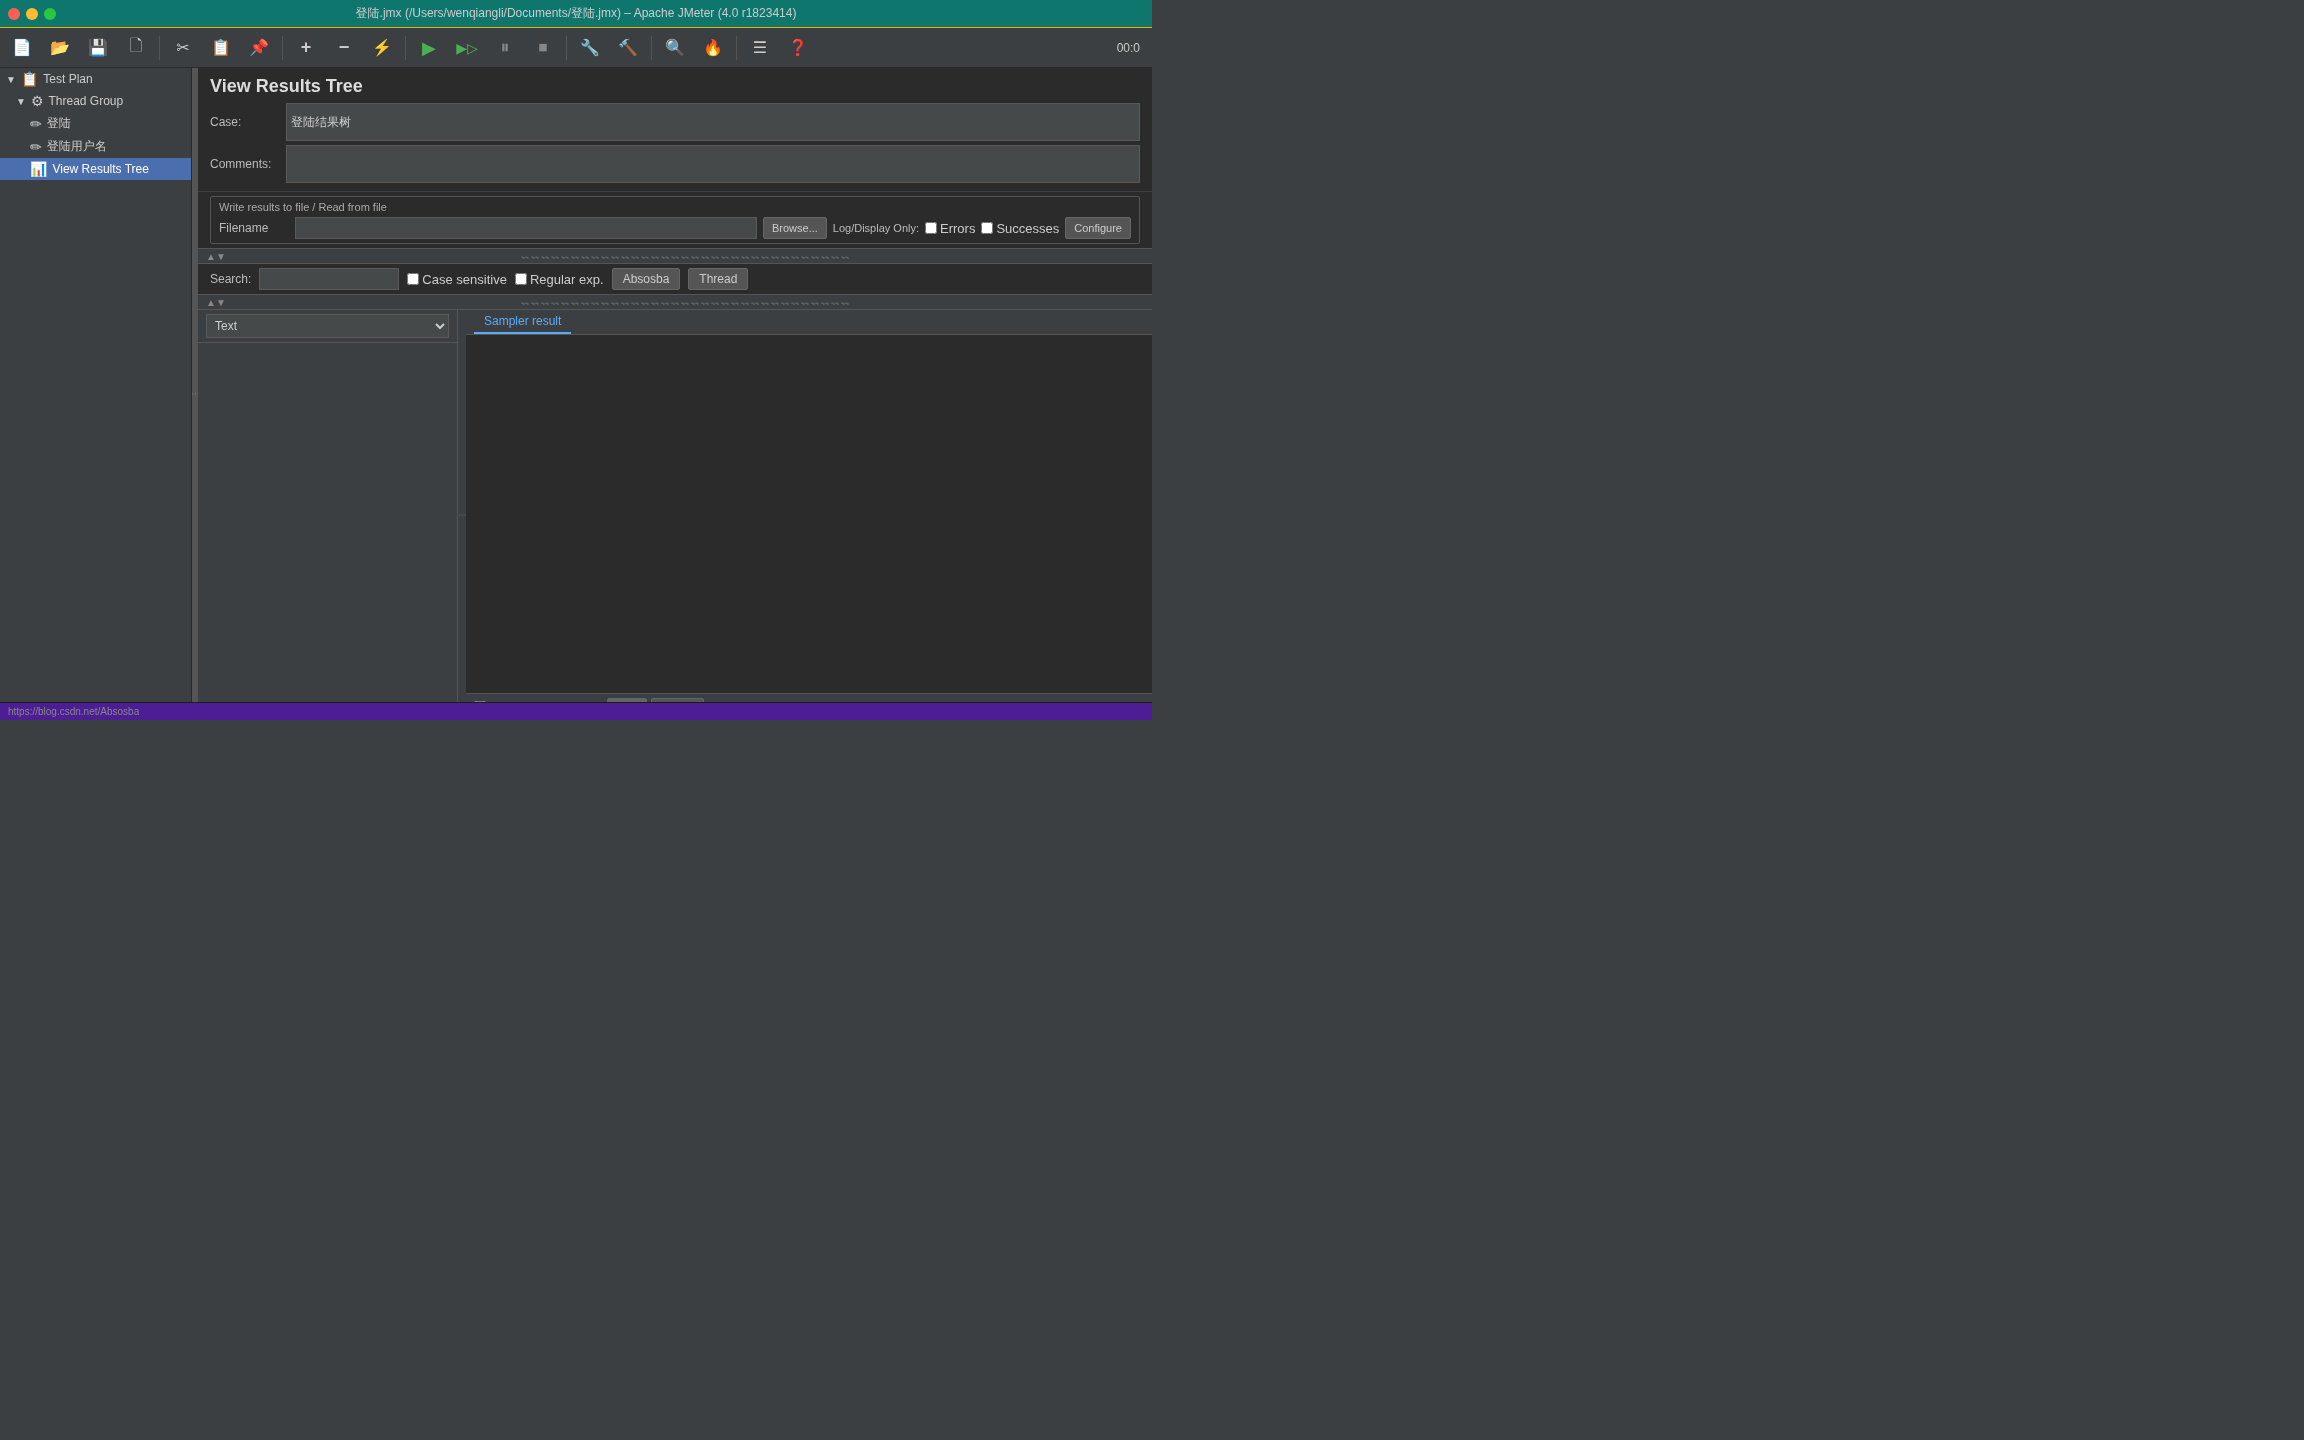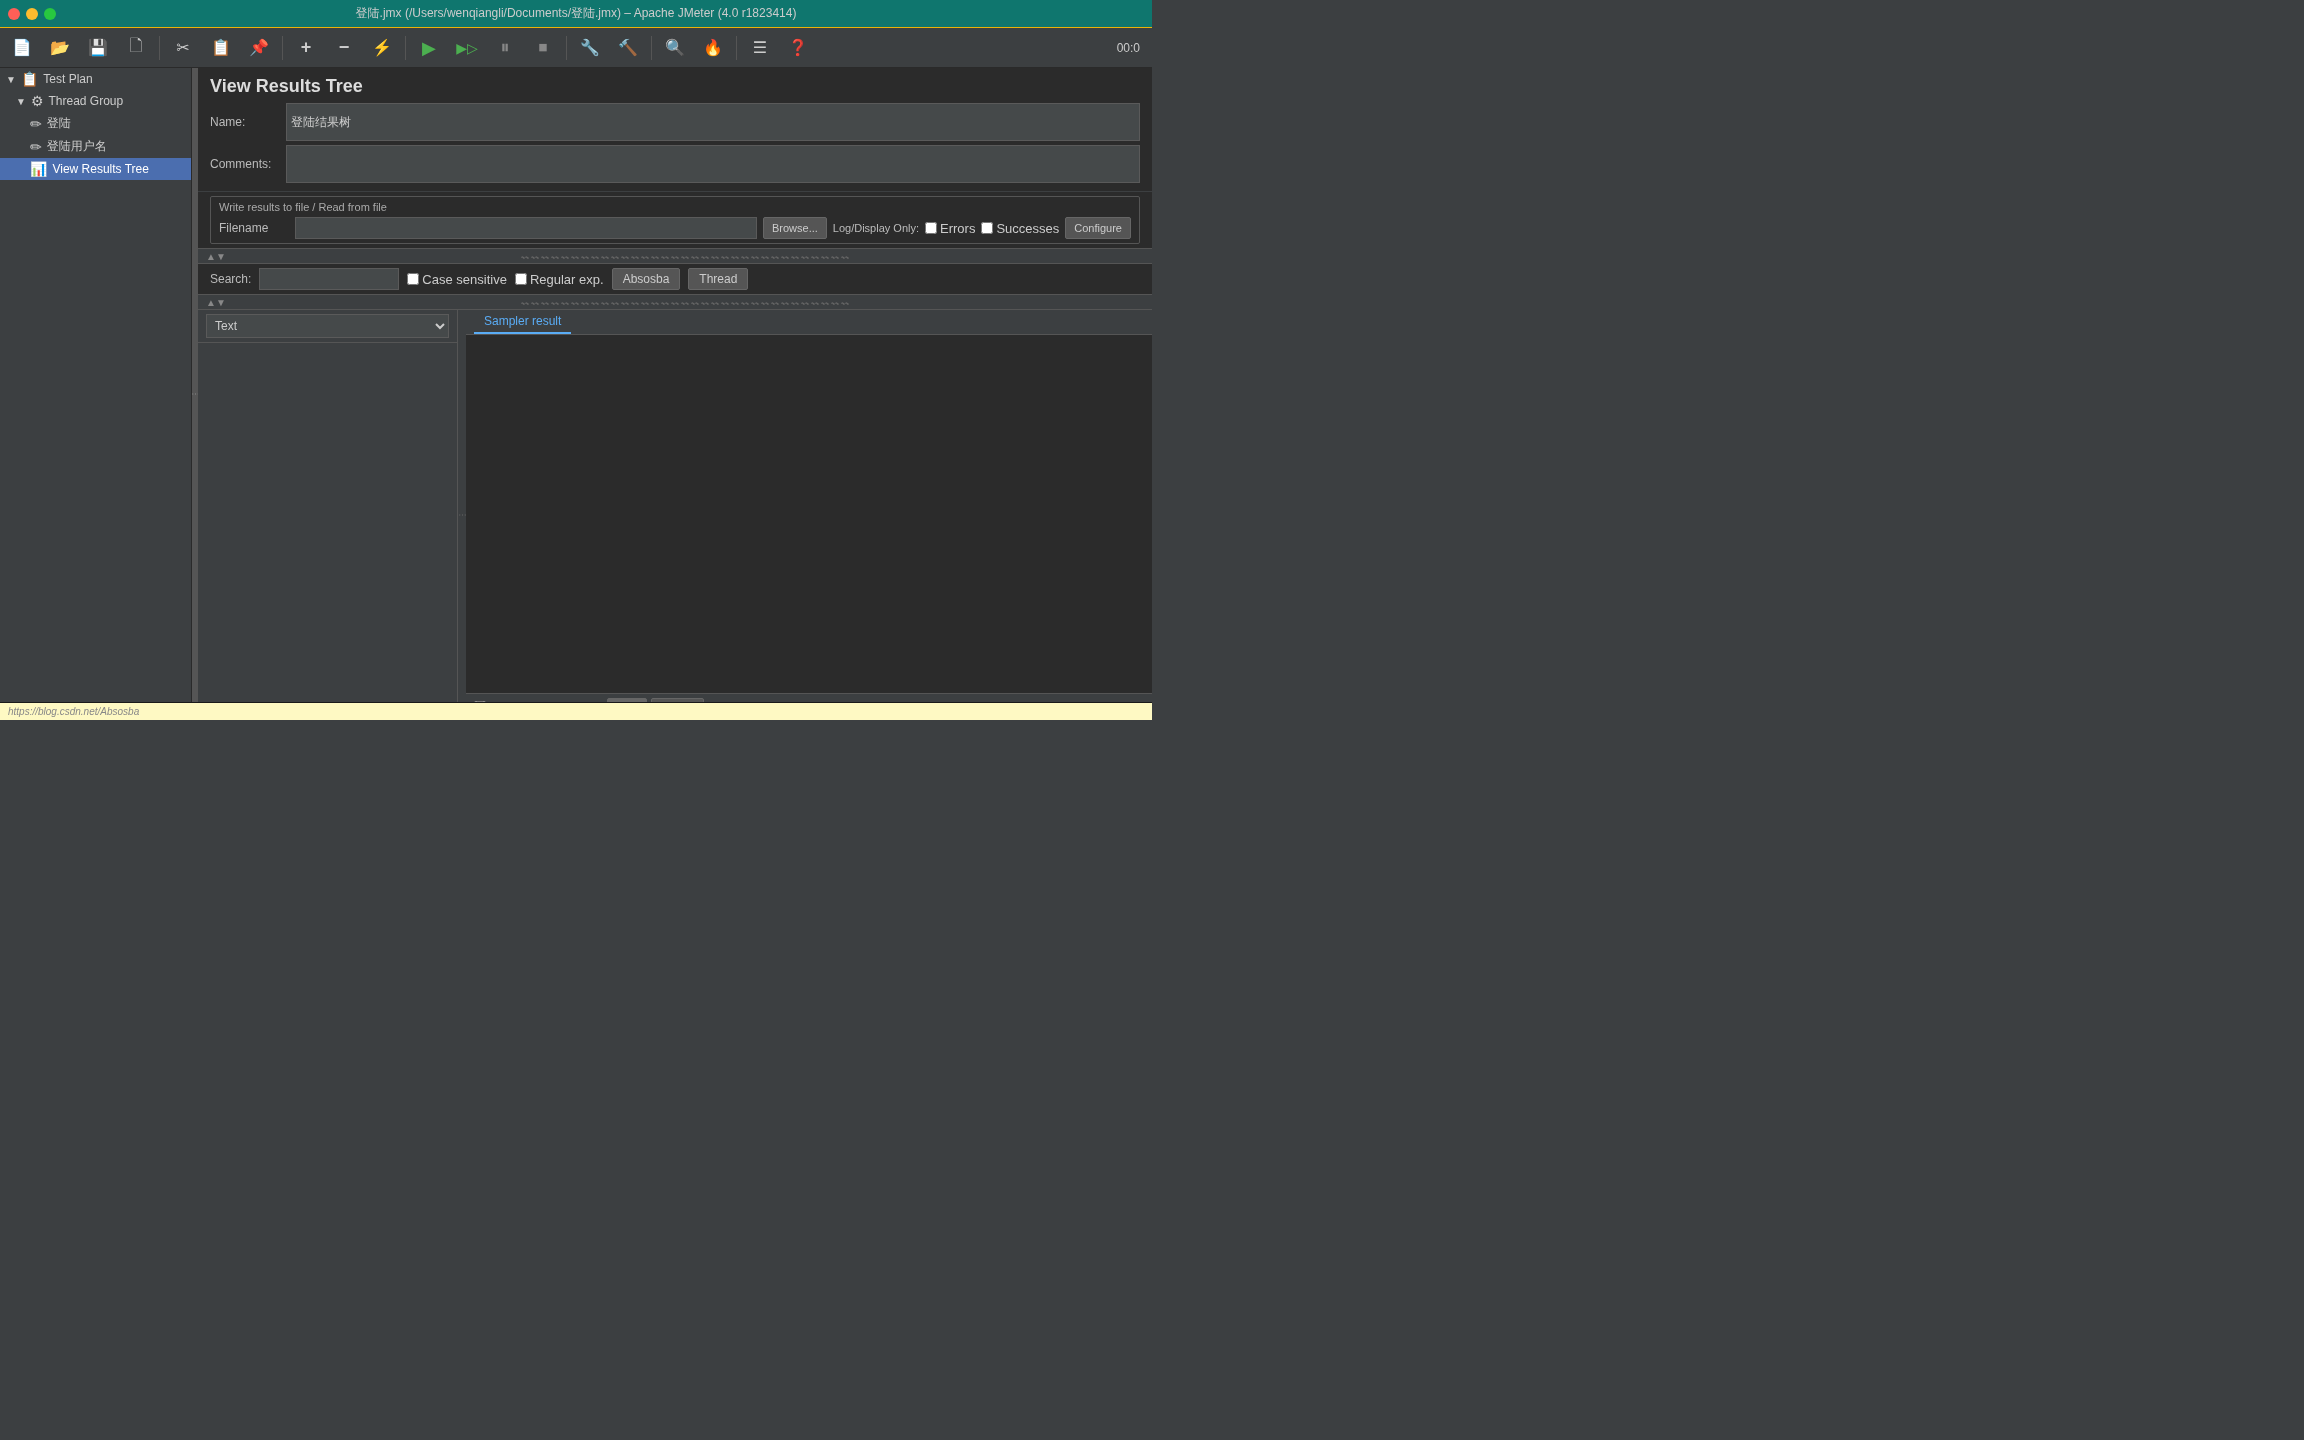--- a/index.html
+++ b/index.html
@@ -390,28 +390,27 @@
       background: #666;
     }
 
     
     .url-bar {
       position: absolute;
       bottom: 0;
       right: 0;
       left: 0;
       height: 18px;
-      background: #fef9c3;
+      background: #4c1d95;
       display: flex;
       align-items: center;
       padding: 0 8px;
       font-size: 10px;
       color: #888;
       border-top: 1px solid #1a1a1a;
-      font-style: italic;
     }
 
     
     .toolbar-timer {
       margin-left: auto;
       font-size: 12px;
       color: #ccc;
       padding-right: 8px;
     }
 
@@ -498,21 +497,21 @@
 
   <div class="resize-handle">
     <span style="writing-mode:vertical-lr;letter-spacing:1px;">⋮</span>
   </div>
 
   <div class="content-area">
 
     <div class="panel-header">
       <div class="panel-title">View Results Tree</div>
       <div class="form-row">
-        <span class="form-label">Name:</span>
+        <span class="form-label">Case:</span>
         <input class="form-input" type="text" value="登陆结果树" style="">
       </div>
       <div class="form-row">
         <span class="form-label">Comments:</span>
         <input class="form-input" type="text" value="" style="">
       </div>
     </div>
 
     <div class="file-section">
       <div class="file-section-title">Write results to file / Read from file</div>

